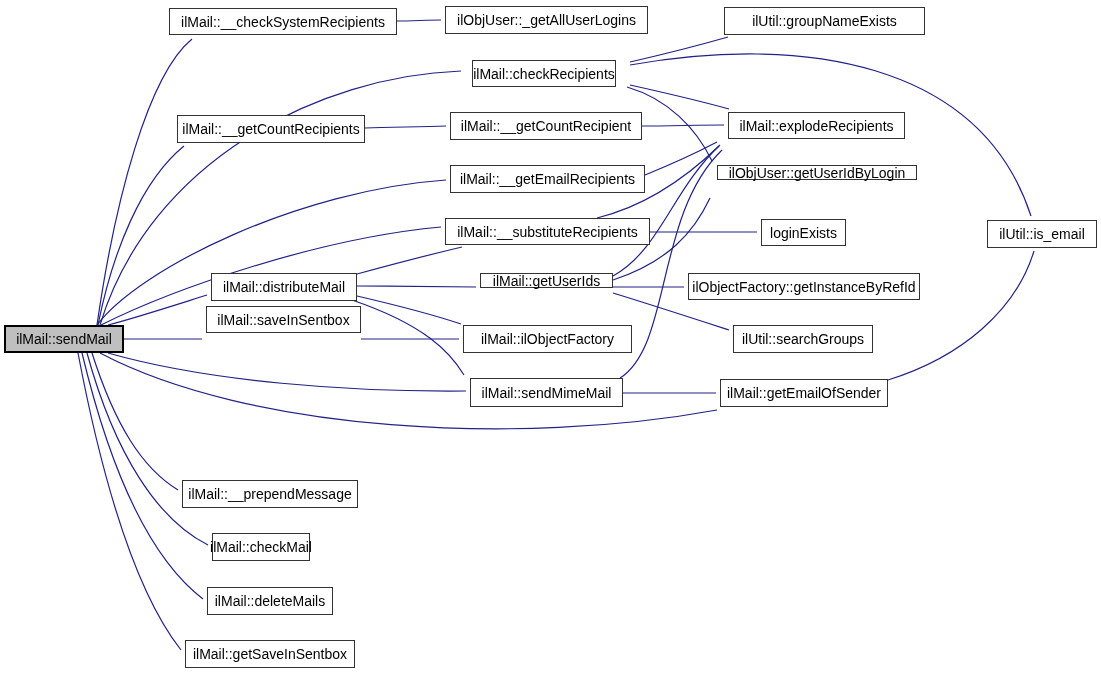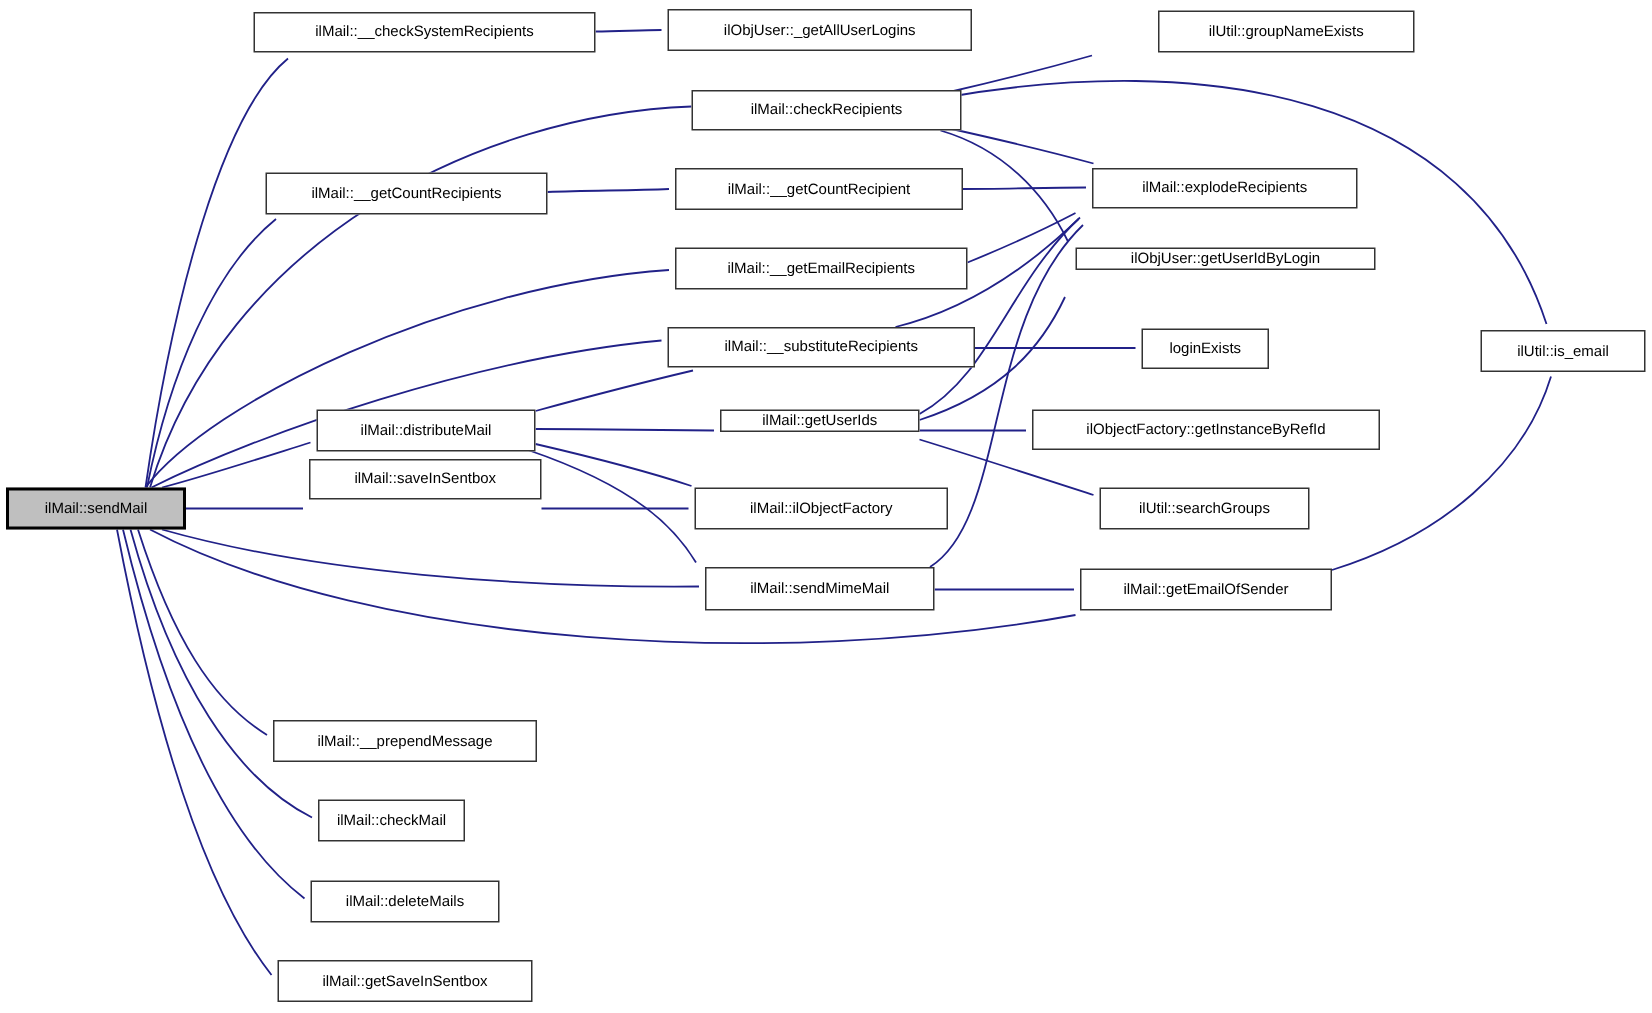--- a/index.html
+++ b/index.html
@@ -1,21 +1,21 @@
 <!DOCTYPE html>
 <html><head>
 <meta charset="utf-8">
 <style>
   html,body{margin:0;padding:0;background:#ffffff;}
   #graph{position:relative;width:1101px;height:675px;background:#ffffff;overflow:hidden;
          font-family:"Liberation Sans",sans-serif;}
   #edges{position:absolute;left:0;top:0;width:1101px;height:675px;}
   .node{position:absolute;display:flex;align-items:center;justify-content:center;
         box-sizing:border-box;background:#ffffff;border:1px solid #333333;
-        font-size:10px;color:#000000;white-space:nowrap;cursor:pointer;}
+        font-size:14px;color:#000000;white-space:nowrap;cursor:pointer;}
   .node.hl{background:#bfbfbf;border:2px solid #000000;cursor:default;}
   #edges path{fill:none;stroke-width:1.2px;}
 </style>
 </head>
 <body>
 
 <div id="graph">
   <svg id="edges" width="1101" height="675" viewBox="0 0 1101 675" xmlns="http://www.w3.org/2000/svg">
     <defs>
       <marker id="arrow" markerUnits="userSpaceOnUse" markerWidth="11" markerHeight="9" refX="9.5" refY="4" orient="auto">
@@ -54,22 +54,22 @@
       <path d="M613,280 C668,262 694,232 710,198" stroke="#212188" marker-end="url(#arrow)"></path>
       <path d="M613,287 C637,287 661,287 684,287" stroke="#212188" marker-end="url(#arrow)"></path>
       <path d="M613,293 C652,305 692,318 729,330" stroke="#212188" marker-end="url(#arrow)"></path>
       <path d="M620,378 C672,345 655,215 722,150" stroke="#212188" marker-end="url(#arrow)"></path>
       <path d="M623,393 C654,393 686,393 716,393" stroke="#212188" marker-end="url(#arrow)"></path>
       <path d="M888,380 C962,357 1016,310 1034,251" stroke="#212188" marker-end="url(#arrow)"></path>
     </svg>
 <div class="node hl" style="left: 4px; top: 325px; width: 120px; height: 28px;">ilMail::sendMail</div>
     <div class="node" style="left: 169px; top: 8px; width: 228px; height: 27px;">ilMail::__checkSystemRecipients</div>
     <div class="node" style="left: 445px; top: 6px; width: 203px; height: 28px;">ilObjUser::_getAllUserLogins</div>
-    <div class="node" style="left: 772px; top: 7px; width: 171px; height: 28px;">ilUtil::groupNameExists</div>
-    <div class="node" style="left: 461px; top: 60px; width: 180px; height: 27px;">ilMail::checkRecipients</div>
+    <div class="node" style="left: 724px; top: 7px; width: 201px; height: 28px;">ilUtil::groupNameExists</div>
+    <div class="node" style="left: 472px; top: 60px; width: 144px; height: 27px;">ilMail::checkRecipients</div>
     <div class="node" style="left: 177px; top: 115px; width: 188px; height: 28px;">ilMail::__getCountRecipients</div>
     <div class="node" style="left: 450px; top: 112px; width: 192px; height: 28px;">ilMail::__getCountRecipient</div>
     <div class="node" style="left: 728px; top: 112px; width: 177px; height: 27px;">ilMail::explodeRecipients</div>
     <div class="node" style="left: 450px; top: 165px; width: 195px; height: 28px;">ilMail::__getEmailRecipients</div>
     <div class="node" style="left: 717px; top: 165px; width: 200px; height: 15px;">ilObjUser::getUserIdByLogin</div>
     <div class="node" style="left: 445px; top: 218px; width: 205px; height: 27px;">ilMail::__substituteRecipients</div>
     <div class="node" style="left: 761px; top: 219px; width: 85px; height: 27px;">loginExists</div>
     <div class="node" style="left: 987px; top: 220px; width: 110px; height: 28px;">ilUtil::is_email</div>
     <div class="node" style="left: 211px; top: 273px; width: 146px; height: 28px;">ilMail::distributeMail</div>
     <div class="node" style="left: 480px; top: 273px; width: 133px; height: 15px;">ilMail::getUserIds</div>

